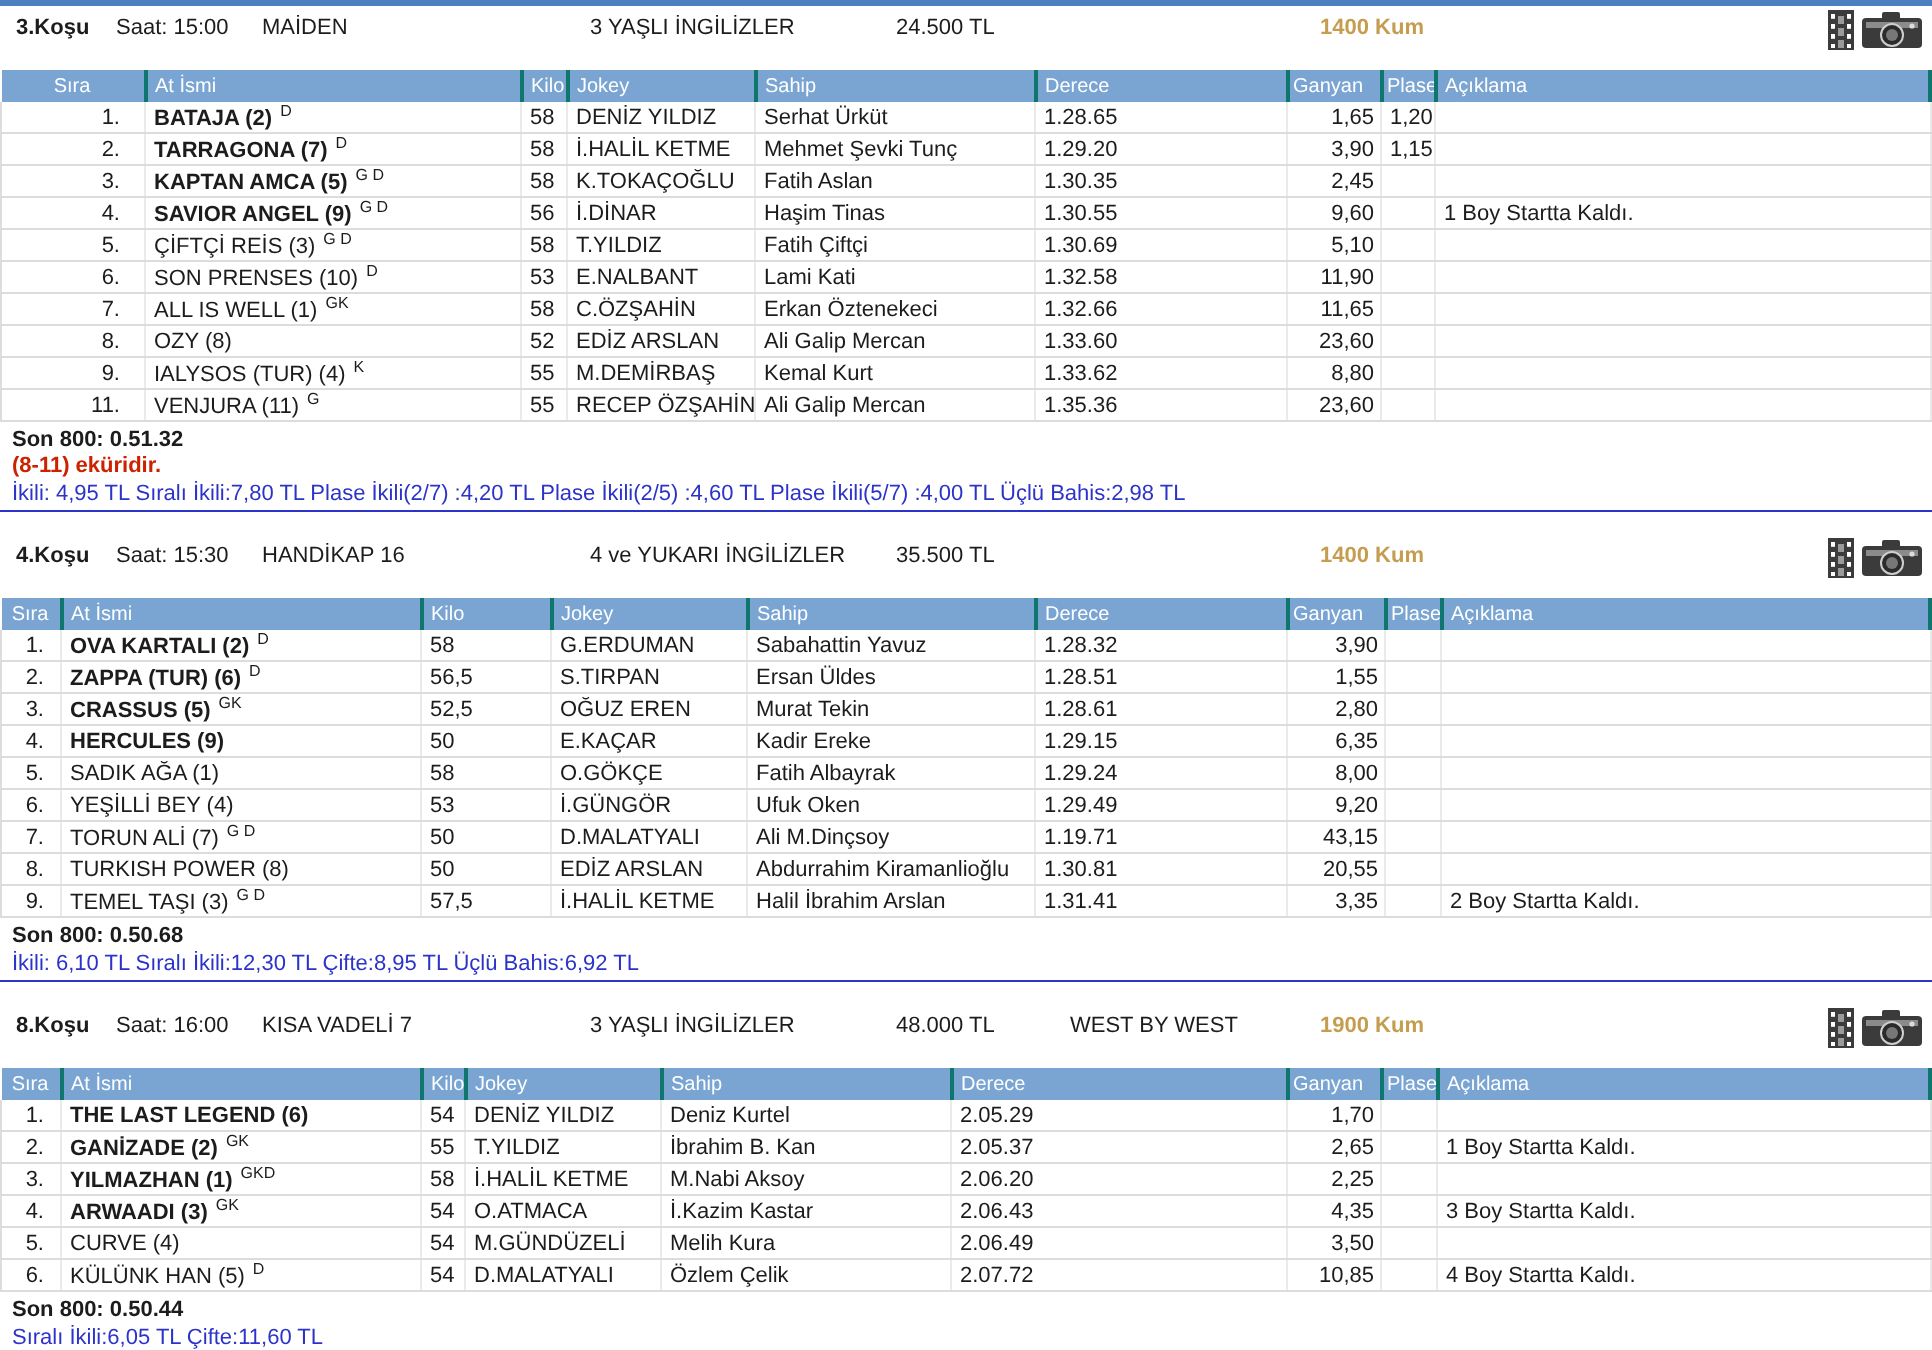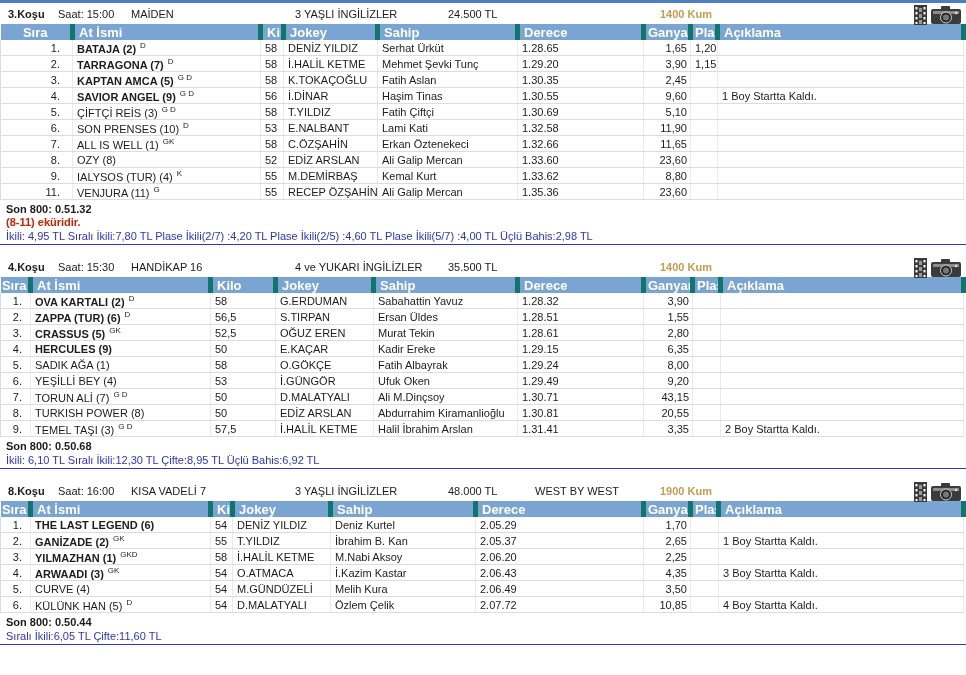--- a/index.html
+++ b/index.html
@@ -3,35 +3,35 @@
 <meta charset="utf-8">
 <style>
   html,body{margin:0;padding:0;}
   body{
     width:966px;height:675px;background:#ffffff;overflow:hidden;
     font-family:"Liberation Sans", sans-serif;font-size:11px;color:#1c1c1c;
   }
   .topline{height:3px;background:#4d7ec0;}
   .race{margin-bottom:11px;}
   
-  .rt{position:relative;height:21px;}
+  .rt{position:relative;height:32px;}
   .rt span{position:absolute;top:5px;white-space:nowrap;}
   .rt .kosu{left:8px;font-weight:bold;}
   .rt .saat{left:58px;}
   .rt .adi{left:131px;}
   .rt .grup{left:295px;}
   .rt .ikr{left:448px;}
   .rt .spn{left:535px;}
   .rt .pist{left:660px;color:#c49d4e;font-weight:bold;}
   .rt .icons{position:absolute;right:5px;top:2px;display:flex;gap:4px;align-items:center;}
   .rt .icons span{position:static;}
   
   table{border-collapse:collapse;table-layout:fixed;width:966px;}
-  th{background:#7aa5d3;color:#fff;font-weight:bold;font-size:13px;height:16px;
-     text-align:left;padding:0 4px;border-right:5px solid #0f766e;overflow:hidden;white-space:nowrap;}
+  th{background:#7aa5d3;color:#fff;font-weight:normal;font-size:10px;height:16px;
+     text-align:left;padding:0 4px;border-right:2px solid #0f766e;overflow:hidden;white-space:nowrap;}
   th.c-sira{text-align:center;padding:0 1px;}
   th.c-ganyan,th.c-plase{padding:0 2px;}
   td{height:15px;border-bottom:1px solid #dcdcdc;border-right:1px solid #eaeaea;
      padding:0 4px;overflow:hidden;white-space:nowrap;}
   td.c-sira{text-align:right;padding-right:12px;border-left:1px solid #dcdcdc;}
   table.narrow-sira td.c-sira{padding-right:8px;}
   td.c-ganyan,td.c-plase{text-align:right;padding-right:3px;}
   td:last-child{border-right:1px solid #eaeaea;}
   tr.placed td.c-at span.horse{font-weight:bold;}
   sup{font-size:8px;margin-left:4px;}
@@ -349,21 +349,21 @@
           <td class="c-ganyan">9,20</td>
           <td class="c-plase"></td>
           <td class="c-aciklama"></td>
         </tr>
         <tr>
           <td class="c-sira">7.</td>
           <td class="c-at"><span class="horse">TORUN ALİ (7)</span><sup>G D</sup></td>
           <td class="c-kilo">50</td>
           <td class="c-jokey">D.MALATYALI</td>
           <td class="c-sahip">Ali M.Dinçsoy</td>
-          <td class="c-derece">1.30.71</td>
+          <td class="c-derece">1.19.71</td>
           <td class="c-ganyan">43,15</td>
           <td class="c-plase"></td>
           <td class="c-aciklama"></td>
         </tr>
         <tr>
           <td class="c-sira">8.</td>
           <td class="c-at"><span class="horse">TURKISH POWER (8)</span></td>
           <td class="c-kilo">50</td>
           <td class="c-jokey">EDİZ ARSLAN</td>
           <td class="c-sahip">Abdurrahim Kiramanlioğlu</td>

